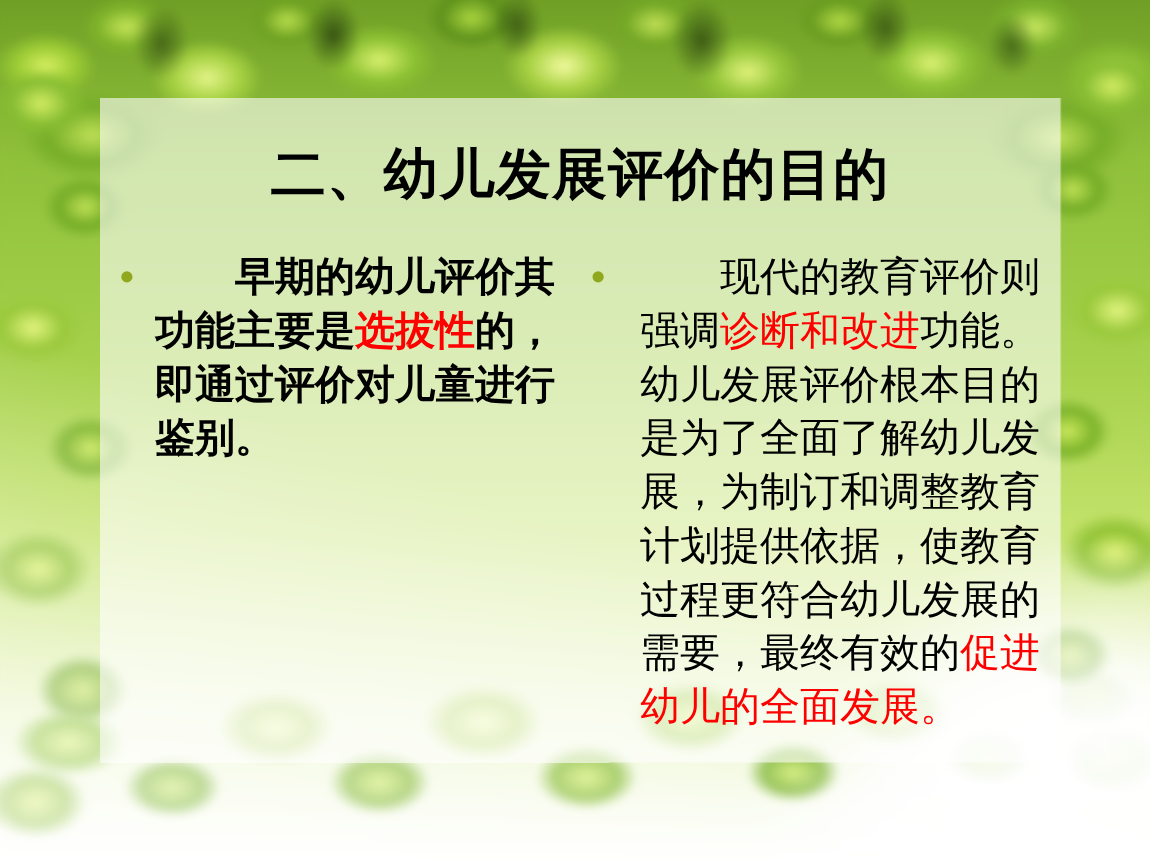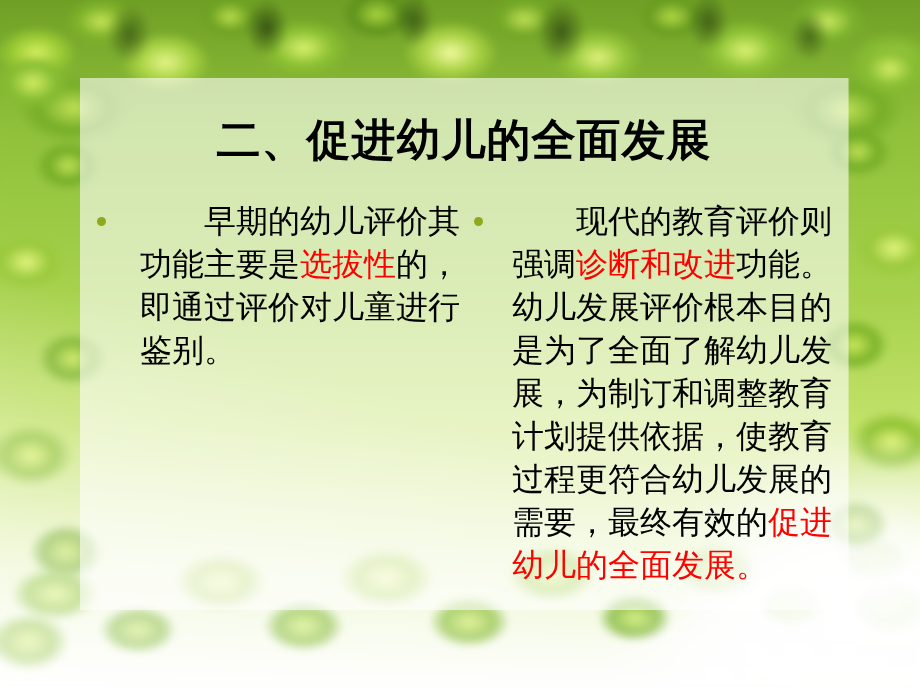--- a/index.html
+++ b/index.html
@@ -183,21 +183,21 @@
   .para {
     font-size: 32px;
     line-height: 43px;
     font-weight: normal;
     color: #000000;
     text-indent: 2em;
     letter-spacing: 0px;
     word-break: break-all;
   }
 
-  .column-left  .para { margin-left: 52px; width: 320px; }
+  .column-left  .para { margin-left: 36px; width: 320px; font-weight: bold; }
   .column-right .para { margin-left: 48px; width: 330px; }
 
   .hl { color: #ff0000; }
 
   
   .panel-seam {
     position: absolute;
     left: 848px;
     top: 78px;
     width: 1px;
@@ -215,21 +215,21 @@
   <div class="bg-shadows"></div>
   <div class="bg-left-frame"></div>
   <div class="bg-right-frame"></div>
   <div class="bg-bottom"></div>
   <div class="bg-white-wash"></div>
   <div class="bg-blur"></div>
 
   <div class="content-panel"></div>
   <div class="panel-seam"></div>
 
-  <div class="title">二、促进幼儿的全面发展</div>
+  <div class="title">二、幼儿发展评价的目的</div>
 
   <div class="columns">
 
     <div class="column column-left">
       <span class="bullet"></span>
       <div class="para"><span>早期的幼儿评价其功能主要是</span><span class="hl">选拔性</span><span>的，即通过评价对儿童进行鉴别。</span></div>
     </div>
 
     <div class="column column-right">
       <span class="bullet"></span>

